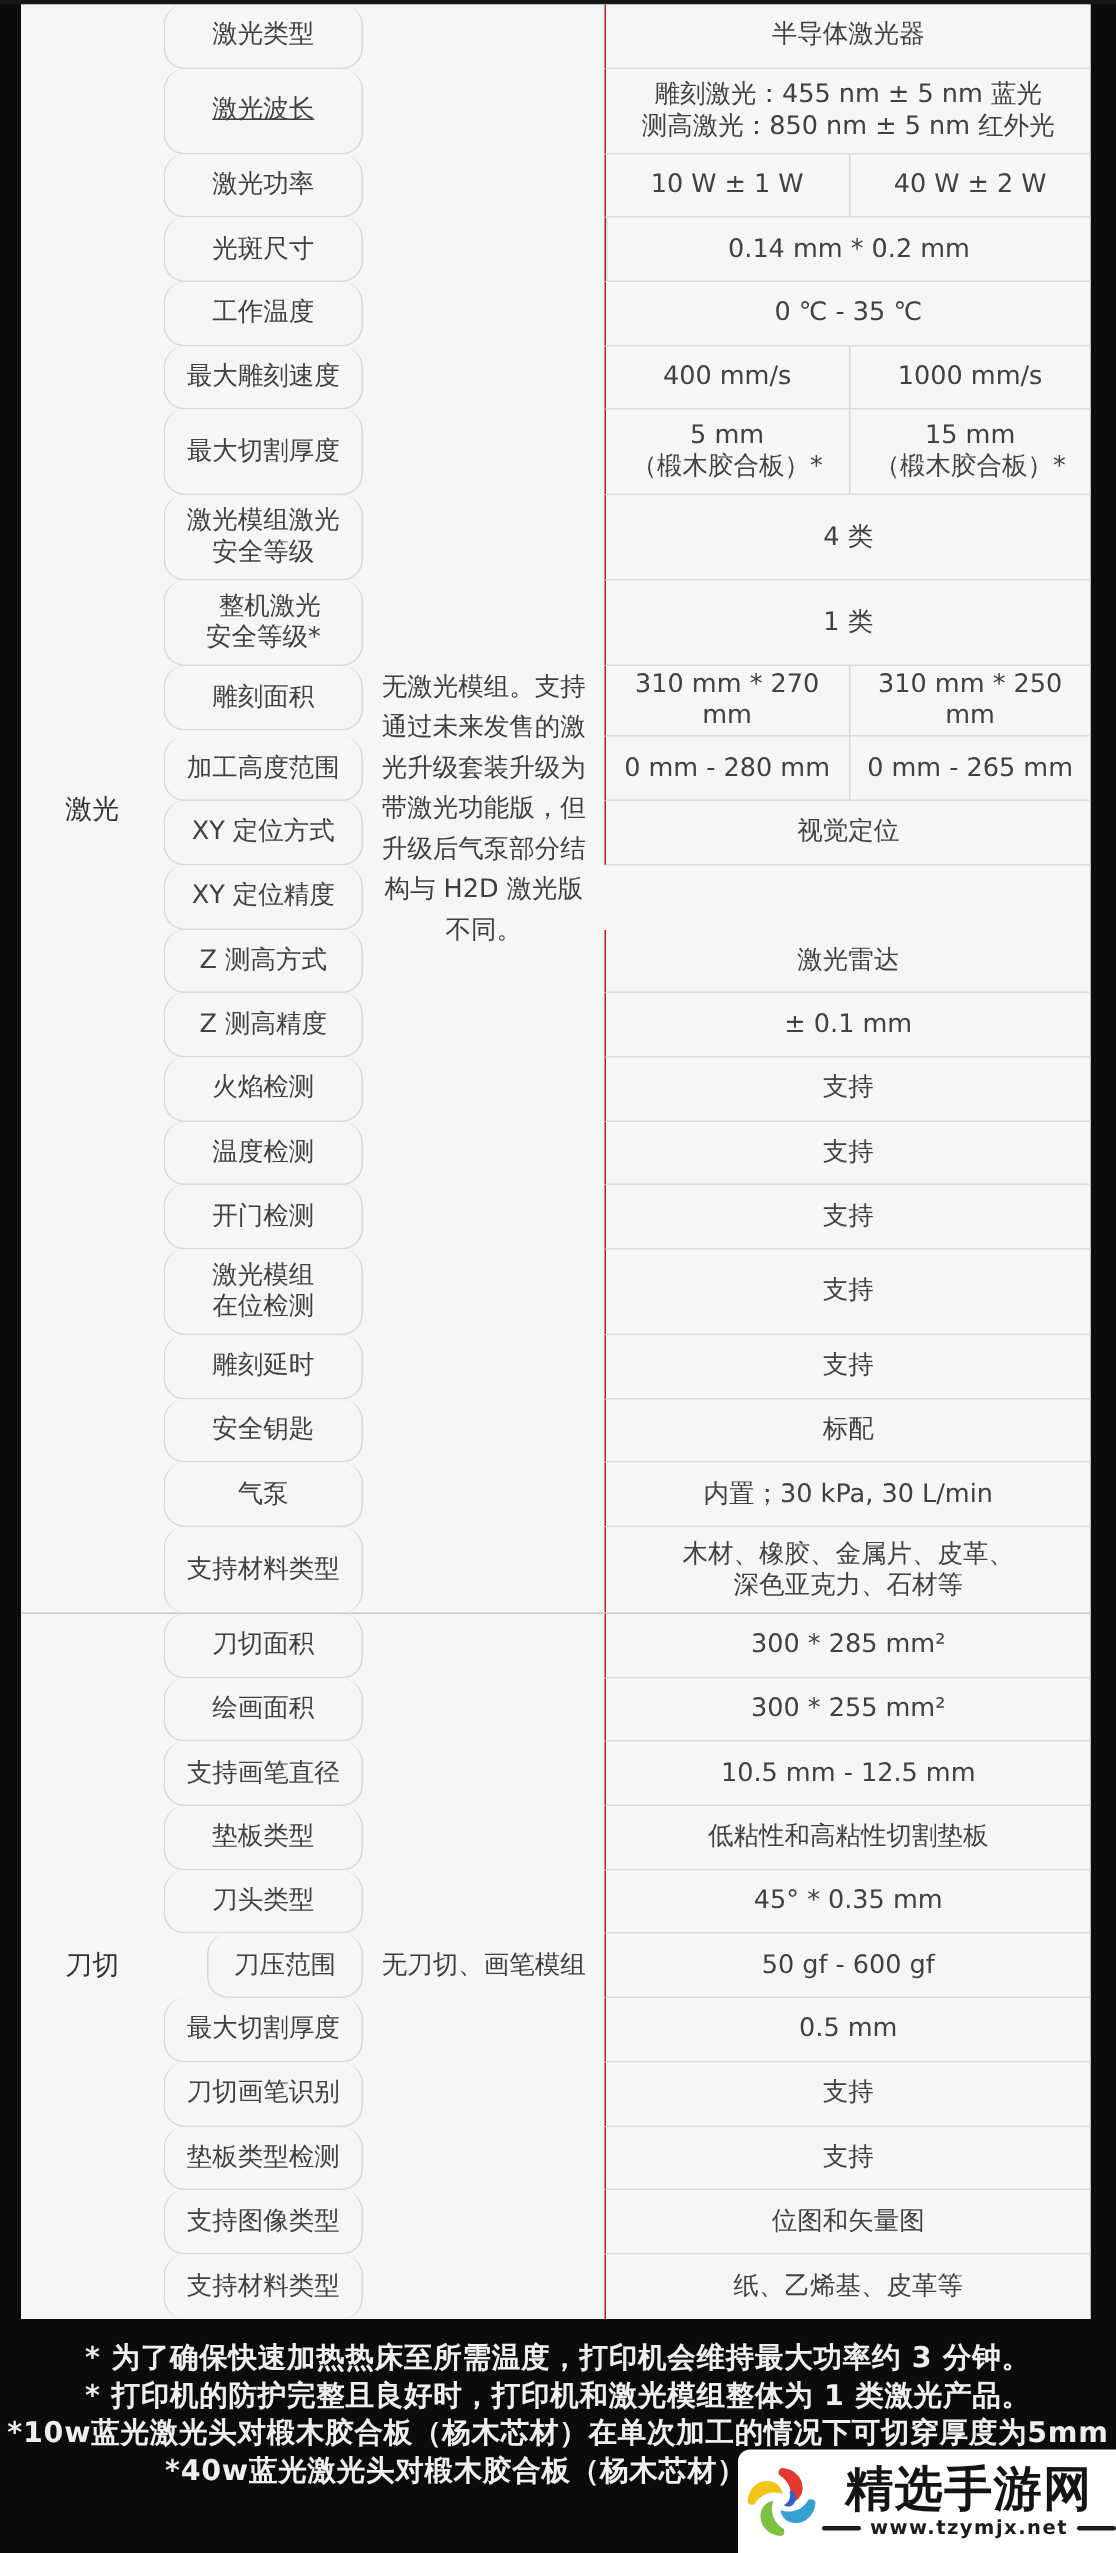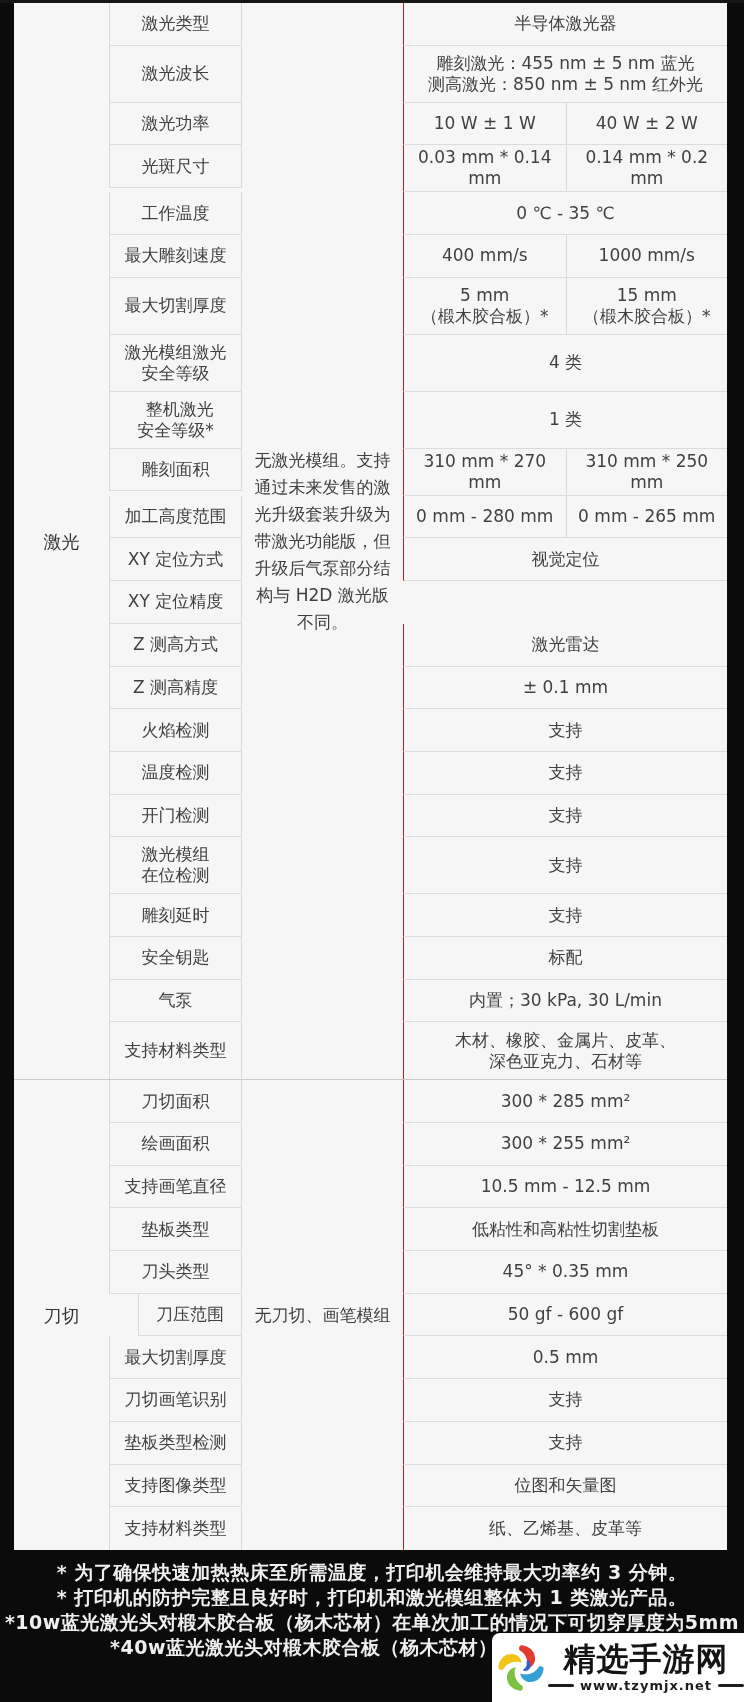--- a/index.html
+++ b/index.html
@@ -19,21 +19,21 @@
   }
   .section.laser{border-bottom:1px solid #c9c9c9;}
   .cell{
     box-sizing:border-box;display:flex;align-items:center;justify-content:center;
     font-size:17px;color:#414141;text-align:center;white-space:pre-line;
     line-height:21px;
   }
   .group-cell{grid-column:1;font-size:18px;color:#333;}
   .label-cell{
     grid-column:2;border-left:1px solid #d8d8d8;border-right:1px solid #d8d8d8;
-    border-bottom:1px solid #dcdcdc;padding:2px 6px;
+    border-bottom:1px solid #dcdcdc;padding:2px 6px;border-radius:14px;
   }
   .label-cell.last{border-bottom:none;}
   .note-cell{
     grid-column:3;padding:0 12px;line-height:27px;color:#3f3f3f;
   }
   .value-cell{
     grid-column:4;border-left:1px solid #b91c1c;border-bottom:1px solid #dcdcdc;
     padding:2px 6px;
   }
   .value-cell.last{border-bottom:none;}
@@ -63,27 +63,27 @@
 
 <div class="page">
   <div class="top-line"></div>
 
   <div class="spec-table" id="spec-table">
       <div class="section laser">
         <div class="cell group-cell" style="grid-row: 1 / span 23;">激光</div>
         <div class="cell note-cell" style="grid-row: 1 / span 23;">无激光模组。支持通过未来发售的激光升级套装升级为带激光功能版，但升级后气泵部分结构与 H2D 激光版不同。</div>
         <div class="cell label-cell" style="grid-row: 1; height: 42.7px;">激光类型</div>
         <div class="cell value-cell" style="grid-row: 1;">半导体激光器</div>
-        <div class="cell label-cell" style="grid-row: 2; height: 57px;">激光波长</div>
+        <div class="cell label-cell" style="grid-row: 2; height: 57px; text-decoration: underline;">激光波长</div>
         <div class="cell value-cell" style="grid-row: 2;">雕刻激光：455 nm ± 5 nm 蓝光
 测高激光：850 nm ± 5 nm 红外光</div>
         <div class="cell label-cell" style="grid-row: 3; height: 42.7px;">激光功率</div>
         <div class="cell value-cell split" style="grid-row: 3;"><div class="subval">10 W ± 1 W</div><div class="subval right">40 W ± 2 W</div></div>
         <div class="cell label-cell" style="grid-row: 4; height: 42.7px;">光斑尺寸</div>
-        <div class="cell value-cell split" style="grid-row: 4;"><div class="subval">0.03 mm * 0.14 mm</div><div class="subval right">0.14 mm * 0.2 mm</div></div>
+        <div class="cell value-cell split" style="grid-row: 4;"><div class="subval right">0.14 mm * 0.2 mm</div></div>
         <div class="cell label-cell" style="grid-row: 5; height: 42.7px;">工作温度</div>
         <div class="cell value-cell" style="grid-row: 5;">0 ℃ - 35 ℃</div>
         <div class="cell label-cell" style="grid-row: 6; height: 42.7px;">最大雕刻速度</div>
         <div class="cell value-cell split" style="grid-row: 6;"><div class="subval">400 mm/s</div><div class="subval right">1000 mm/s</div></div>
         <div class="cell label-cell" style="grid-row: 7; height: 57px;">最大切割厚度</div>
         <div class="cell value-cell split" style="grid-row: 7;"><div class="subval">5 mm
 （椴木胶合板）*</div><div class="subval right">15 mm
 （椴木胶合板）*</div></div>
         <div class="cell label-cell" style="grid-row: 8; height: 57px;">激光模组激光
 安全等级</div>

